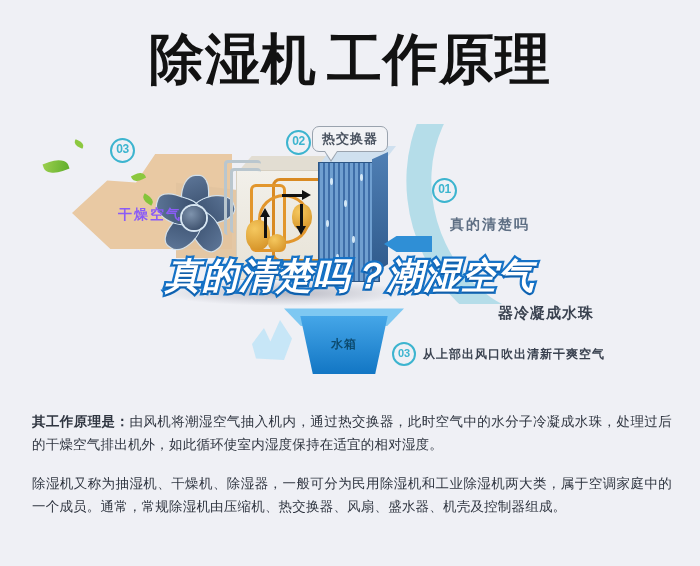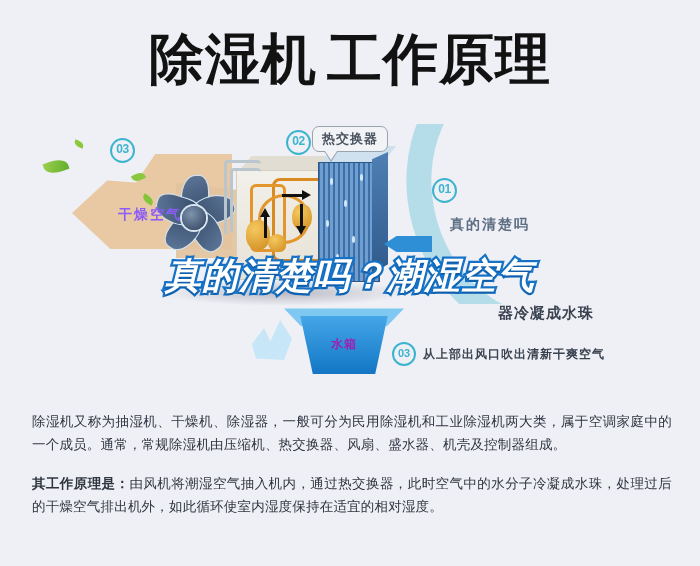--- a/index.html
+++ b/index.html
@@ -127,21 +127,21 @@
     position:absolute;left:292px;top:208px;width:104px;height:58px;
     background:linear-gradient(180deg,#45a6e8,#1276c4);
     clip-path:polygon(8% 0,92% 0,80% 100%,20% 100%);
   }
   .tank-lip{
     position:absolute;left:284px;top:198px;width:120px;height:20px;
     background:#7ec8f2;clip-path:polygon(14% 100%,0 12%,100% 12%,86% 100%);
   }
   .tank-txt{
     position:absolute;left:292px;top:228px;width:104px;text-align:center;
-    color:#a21caf;font-size:12px;font-weight:700;letter-spacing:1px;
+    color:#0c4a6e;font-size:12px;font-weight:700;letter-spacing:1px;
   }
   .splash{position:absolute;left:252px;top:212px;width:40px;height:40px;
     background:#bfe4f7;clip-path:polygon(0 60%,30% 20%,46% 54%,70% 0,100% 46%,80% 100%,10% 96%);opacity:.85;}
 
   
   .base{position:absolute;left:160px;top:172px;width:250px;height:26px;border-radius:50%;
     background:radial-gradient(ellipse at center,rgba(60,60,80,.30),rgba(60,60,80,0) 70%);}
 
   
   .badge{
@@ -292,17 +292,17 @@
       <span class="note-txt">从上部出风口吹出清新干爽空气</span>
     </div>
 
   </div>
 
   <div class="overlay">
     <div class="ov-line"><span>真的清楚吗？潮湿空气</span></div>
   </div>
 
   <div class="body-copy">
+    <p class="para"><b>其工作原理是：</b><span>由风机将潮湿空气抽入机内，通过热交换器，此时空气中的水分子冷凝成水珠，处理过后的干燥空气排出机外，如此循环使室内湿度保持在适宜的相对湿度。</span></p>
     <p class="para">除湿机又称为抽湿机、干燥机、除湿器，一般可分为民用除湿机和工业除湿机两大类，属于空调家庭中的一个成员。通常，常规除湿机由压缩机、热交换器、风扇、盛水器、机壳及控制器组成。</p>
-    <p class="para"><b>其工作原理是：</b><span>由风机将潮湿空气抽入机内，通过热交换器，此时空气中的水分子冷凝成水珠，处理过后的干燥空气排出机外，如此循环使室内湿度保持在适宜的相对湿度。</span></p>
   </div>
 
 </div>
 
 </body></html>

